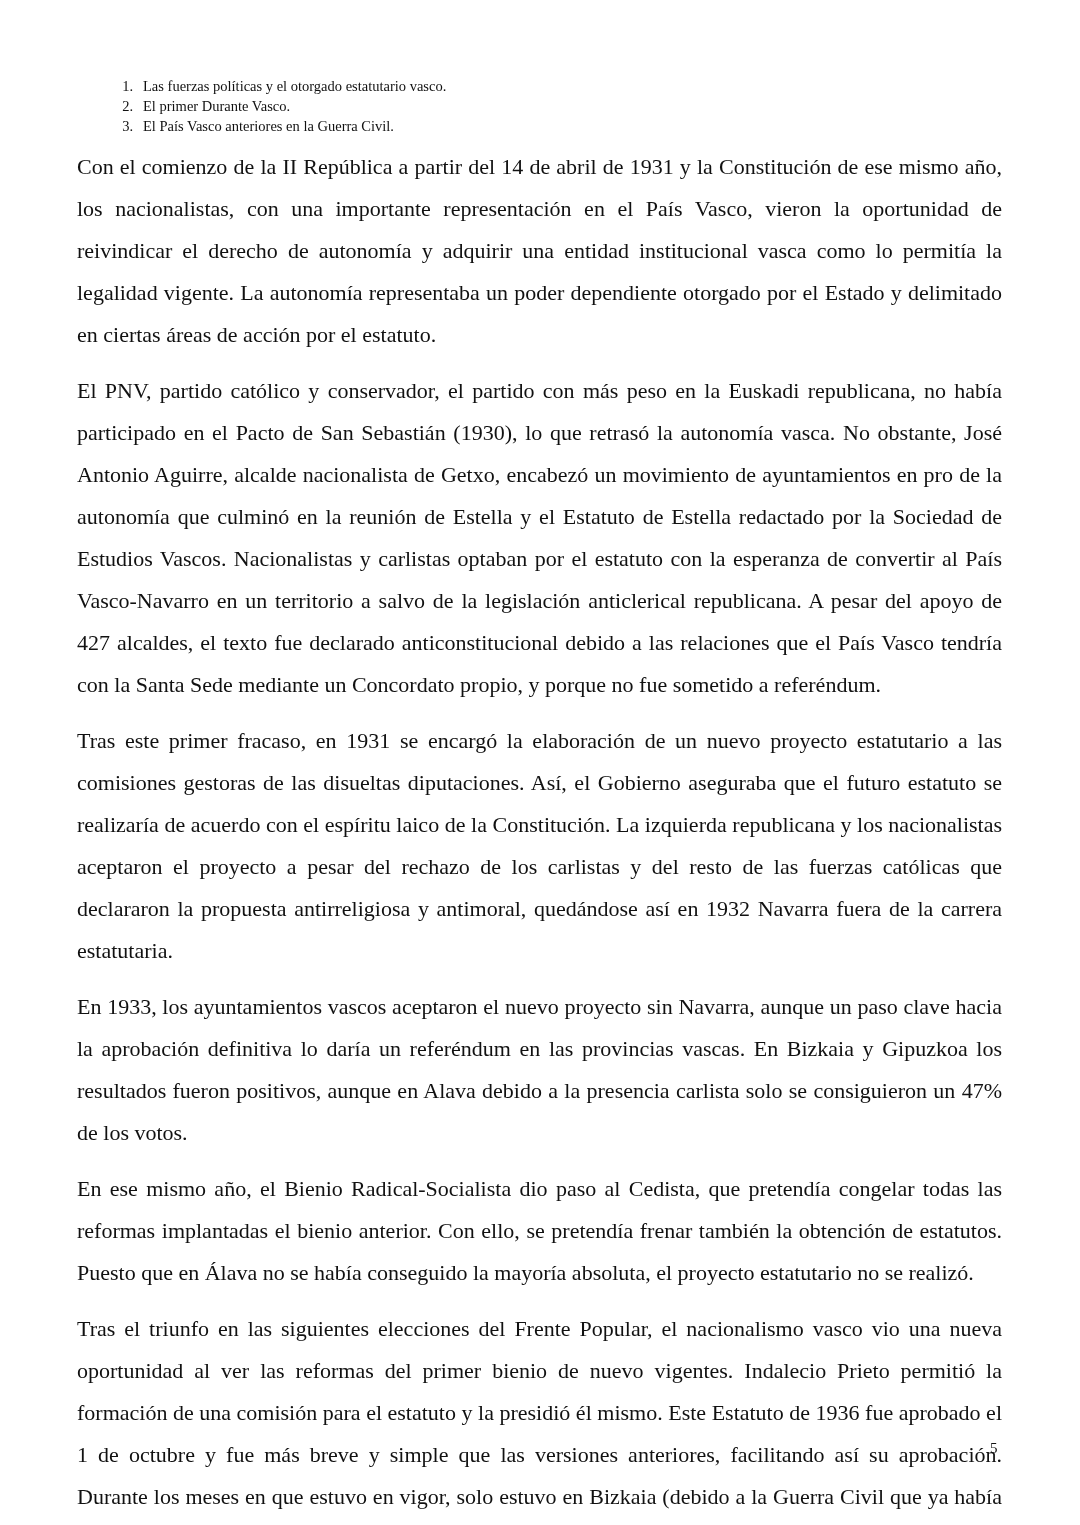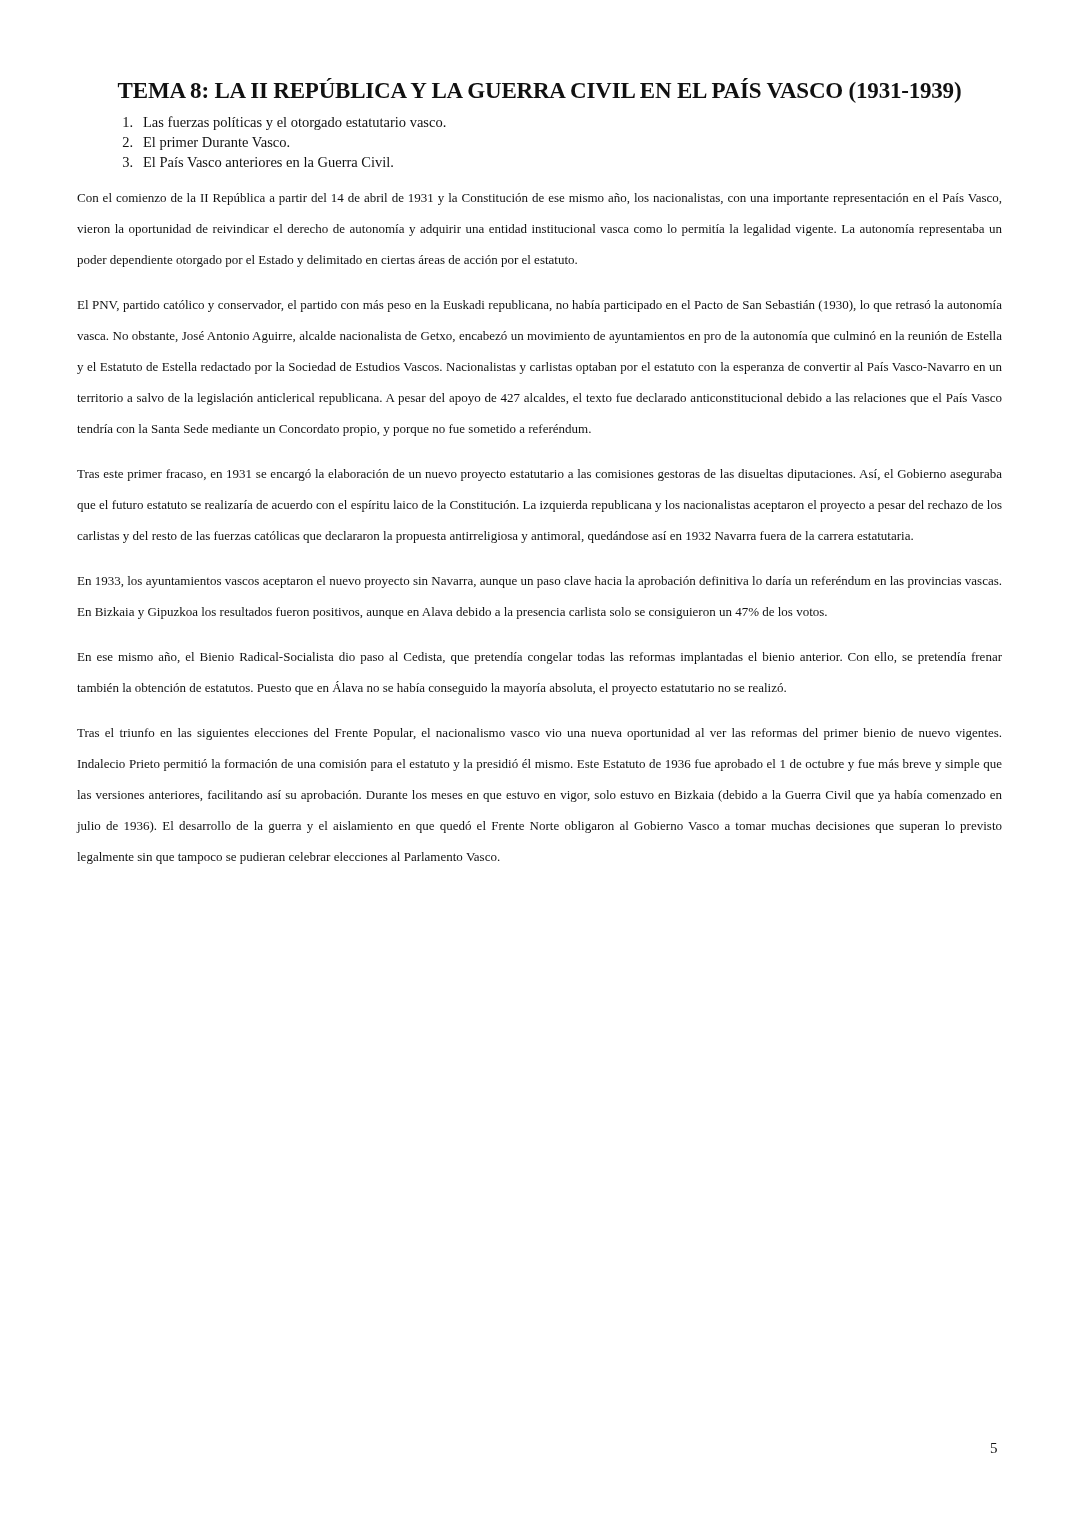--- a/index.html
+++ b/index.html
@@ -41,37 +41,36 @@
       display: flex;
     }
     .toc .num {
       display: inline-block;
       width: 66px;
       text-align: right;
       padding-right: 10px;
       box-sizing: border-box;
     }
     .para {
-      font-size: 13px;
-      line-height: 31px;
+      font-size: 22px;
+      line-height: 42px;
       text-align: justify;
       margin: 0 0 14px 0;
     }
     .page-number {
       position: absolute;
       left: 990px;
       top: 1440px;
       font-size: 15px;
     }
   </style>
 </head>
 <body>
 
 <div class="page">
-  <h1 class="title">TEMA 8: LA II REPÚBLICA Y LA GUERRA CIVIL EN EL PAÍS VASCO (1931-1939)</h1>
 
   <ul class="toc">
     <li>
       <span class="num">1.</span>
       <span>Las fuerzas políticas y el otorgado estatutario vasco.</span>
     </li>
     <li>
       <span class="num">2.</span>
       <span>El primer Durante Vasco.</span>
     </li>

